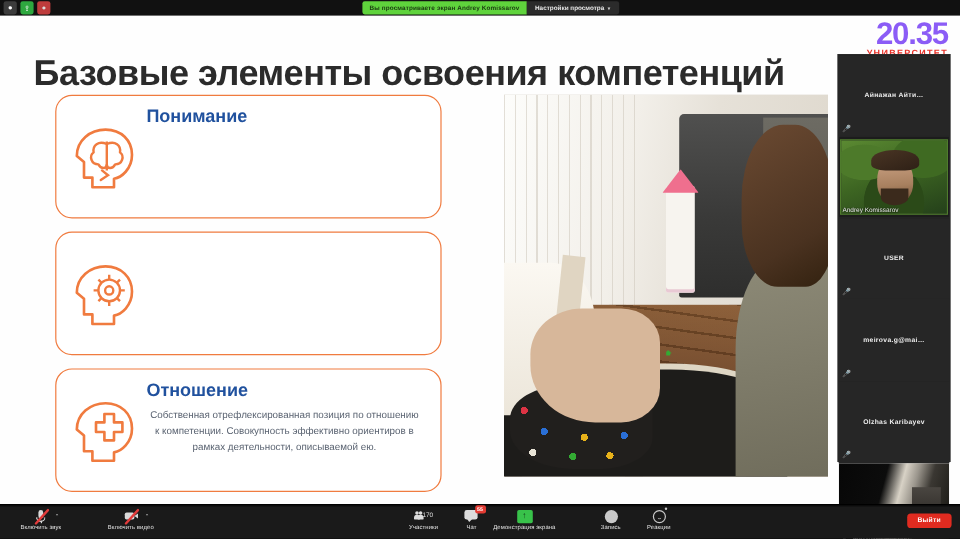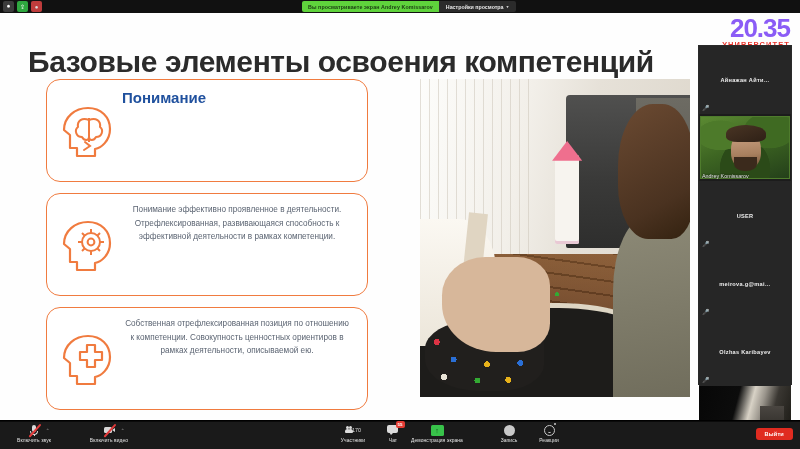--- a/index.html
+++ b/index.html
@@ -350,29 +350,29 @@
       <div class="card">
         <svg class="card-icon" viewBox="0 0 52 56">
           <path d="M34 52 L16 52 L16 44 L9 44 L9 31 L3 26 C3 13 14 4 27 4 C40 4 49 13 49 25 C49 37 40 44 34 45 Z" fill="none" stroke="#f07b3f" stroke-width="2.2" stroke-linejoin="round"></path>
           <g fill="none" stroke="#f07b3f" stroke-width="2">
             <circle cx="30" cy="24" r="9"></circle>
             <circle cx="30" cy="24" r="3.4"></circle>
             <path d="M30 11 L30 15 M30 33 L30 37 M17 24 L21 24 M39 24 L43 24
                      M21 15 L24 18 M36 30 L39 33 M39 15 L36 18 M24 30 L21 33"></path>
           </g>
         </svg>
-        <div class="card-body">Понимание эффективно проявленное в деятельности. Отрефлексированная, развивающаяся способность к эффективной деятельности в рамках компетенции.</div>
       </div>
 
       <div class="card">
         <svg class="card-icon" viewBox="0 0 52 56">
           <path d="M34 52 L16 52 L16 44 L9 44 L9 31 L3 26 C3 13 14 4 27 4 C40 4 49 13 49 25 C49 37 40 44 34 45 Z" fill="none" stroke="#f07b3f" stroke-width="2.2" stroke-linejoin="round"></path>
           <path d="M26 13 L34 13 L34 20 L41 20 L41 28 L34 28 L34 35 L26 35 L26 28 L19 28 L19 20 L26 20 Z" fill="none" stroke="#f07b3f" stroke-width="2.2" stroke-linejoin="round"></path>
         </svg>
-        <div class="card-body">Собственная отрефлексированная позиция по отношению к компетенции. Совокупность ценностных ориентиров в рамках деятельности, описываемой ею.</div>
+        <div class="card-title">Отношение</div>
+        <div class="card-body">Собственная отрефлексированная позиция по отношению к компетенции. Совокупность эффективно ориентиров в рамках деятельности, описываемой ею.</div>
       </div>
     </div>
 
     <div class="photo">
       <div class="ph-wall"></div>
       <div class="ph-wall-lines"></div>
       <div class="ph-sofa"></div>
       <div class="ph-sofa2"></div>
       <div class="ph-house"></div>
       <div class="ph-floor"></div>

